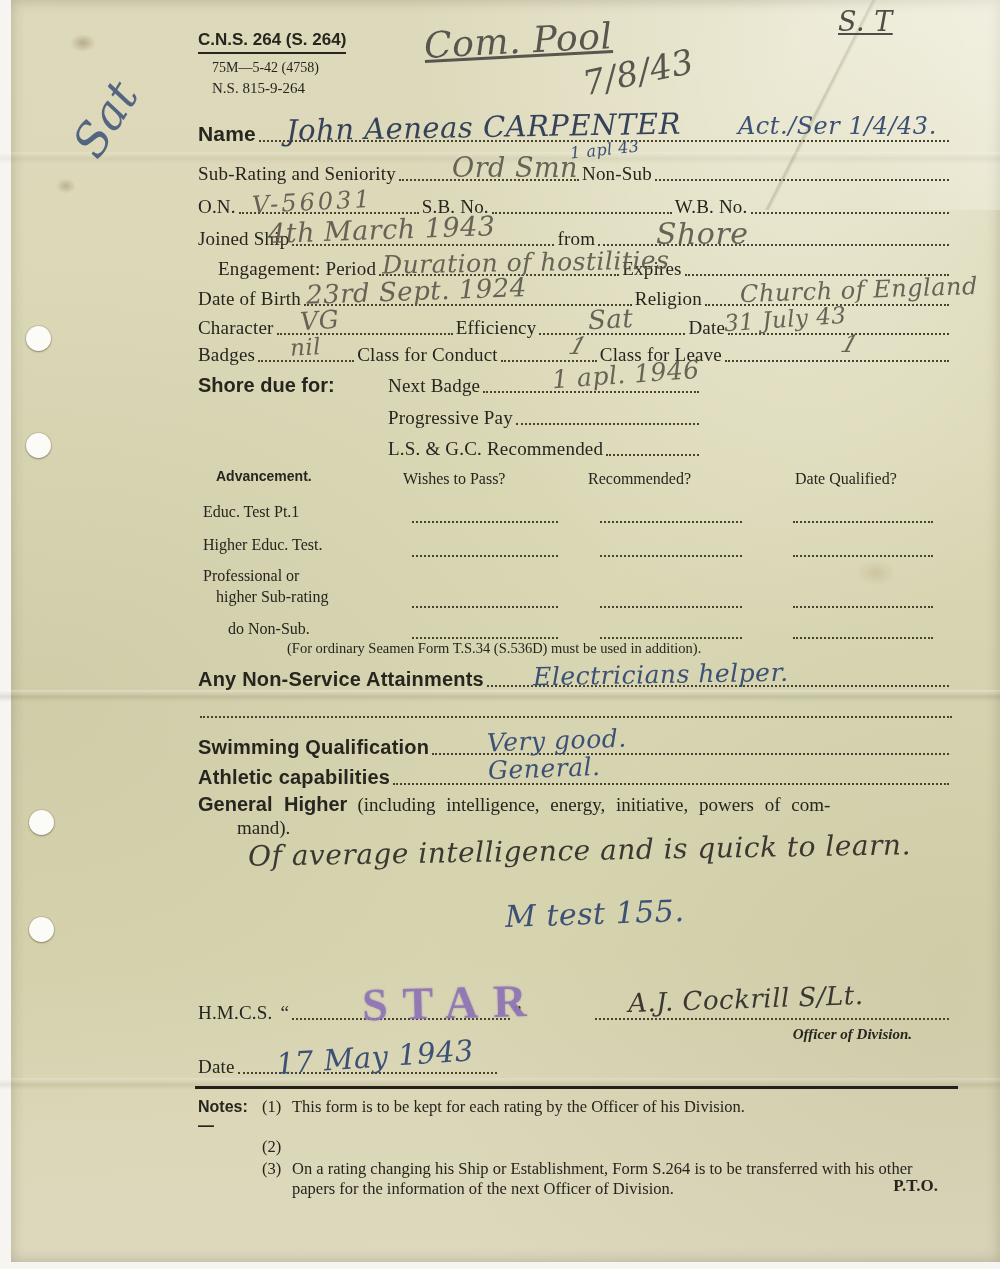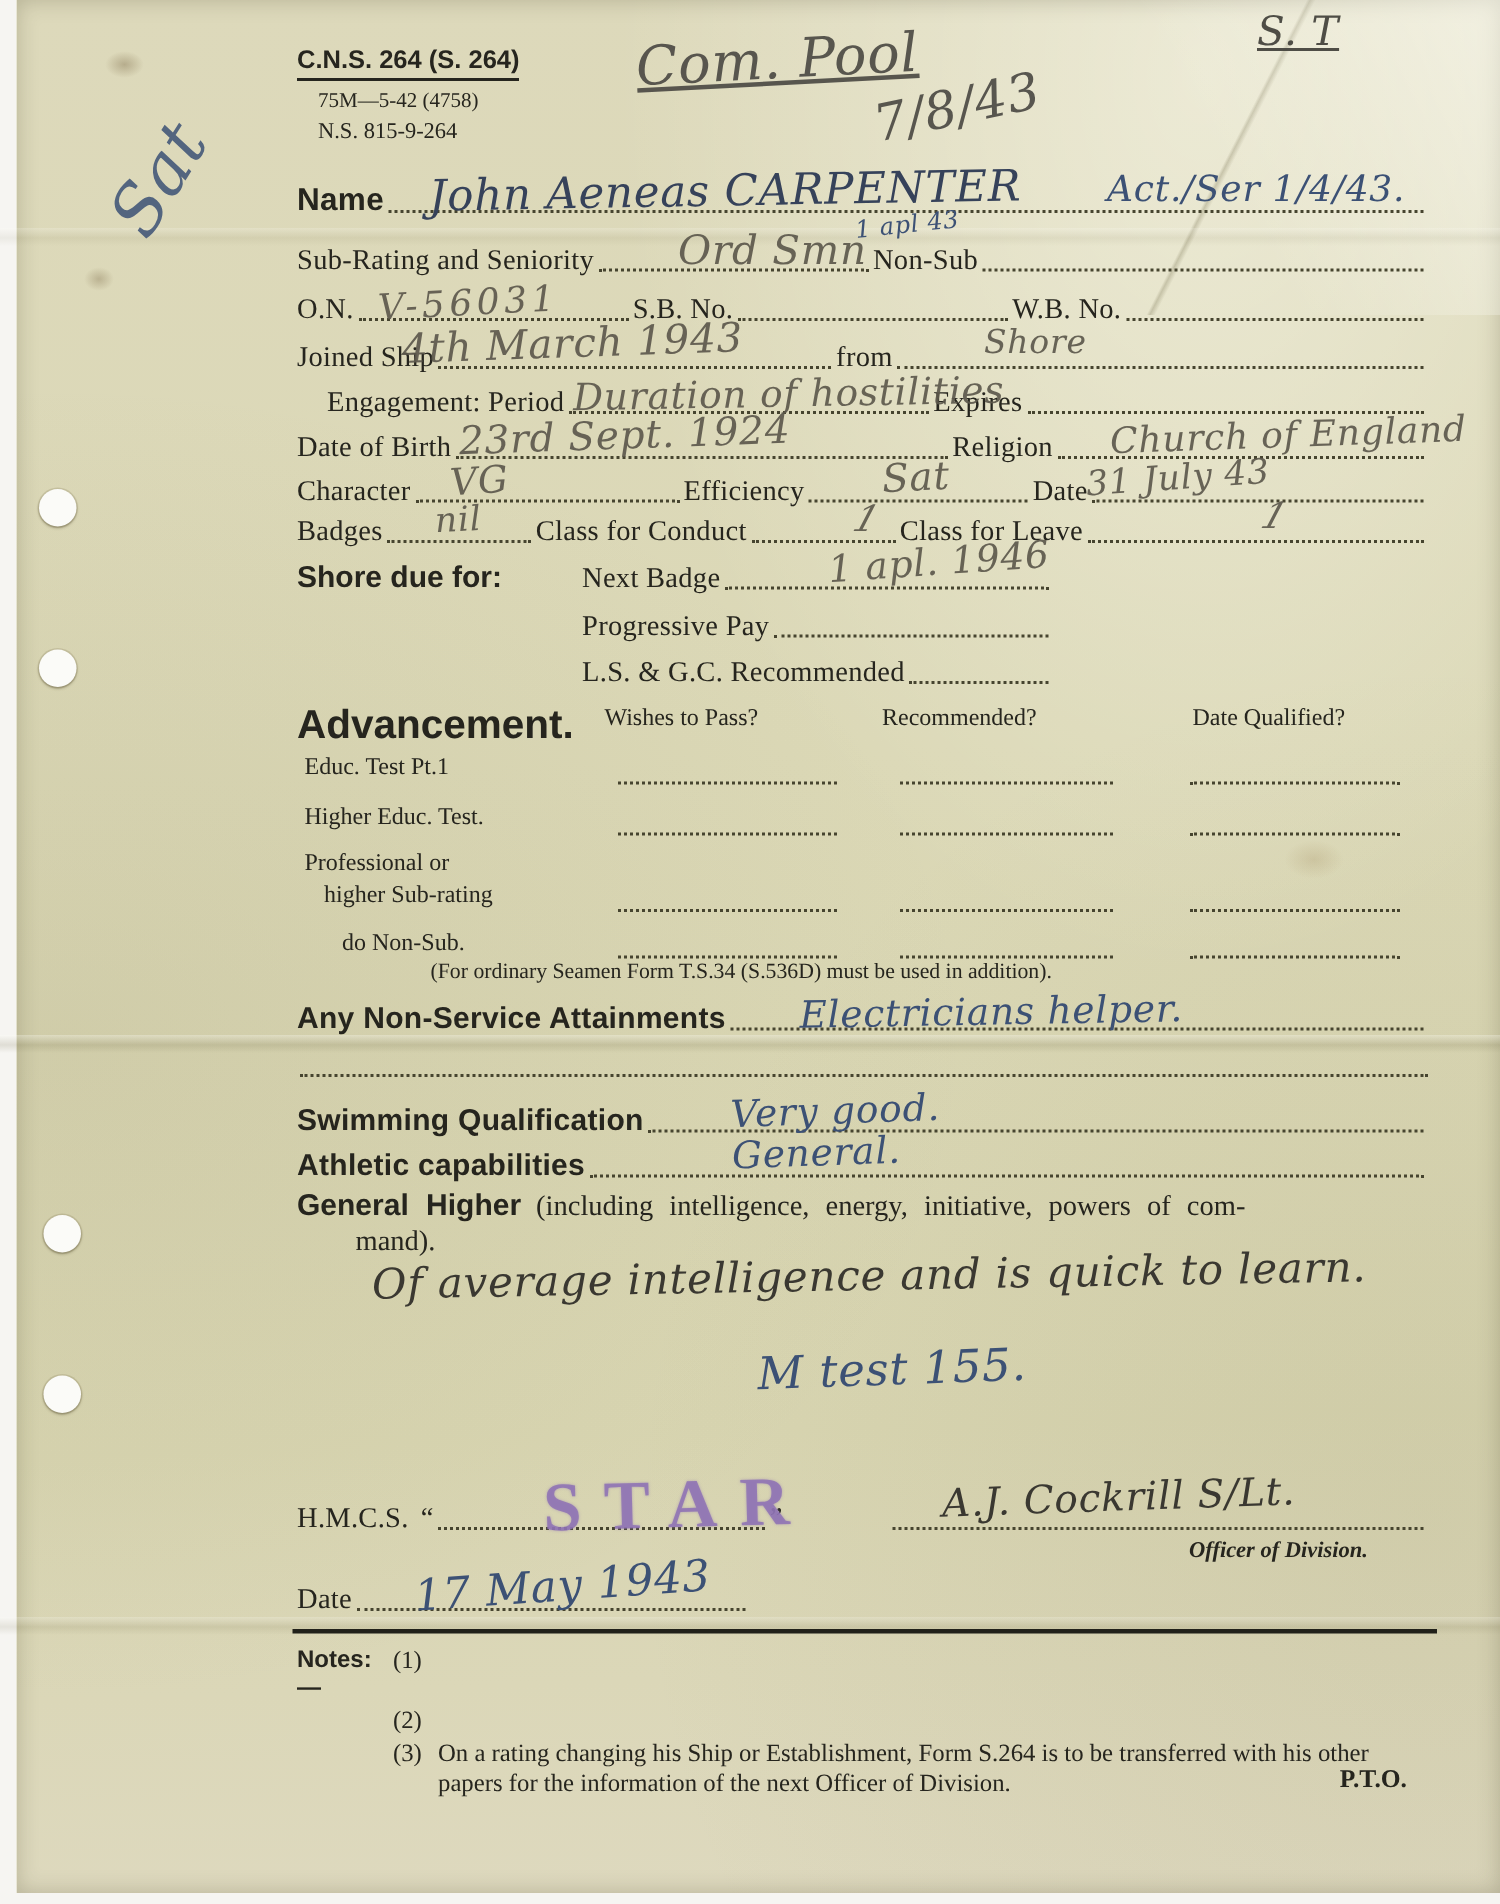--- a/index.html
+++ b/index.html
@@ -111,21 +111,21 @@
 </div>
 <div class="hw pencil" style="left:252px;top:188px;font-size:24px;transform:rotate(-3deg);letter-spacing:3px;">V-56031</div>
 
 <div class="frow" style="top:228px;left:198px;right:48px;">
   <span class="lbl">Joined Ship</span>
   <span class="dots" style="width:262px;"></span>
   <span class="lbl">from</span>
   <span class="dots df"></span>
 </div>
 <div class="hw pencil" style="left:268px;top:214px;font-size:27px;transform:rotate(-2deg);">4th March 1943</div>
-<div class="hw pencil" style="left:656px;top:216px;font-size:22px;text-align:right;">Shore</div>
+<div class="hw pencil" style="left:656px;top:216px;font-size:30px;text-align:right;">Shore</div>
 
 <div class="frow" style="top:258px;left:198px;right:48px;margin-left:20px;">
   <span class="lbl">Engagement: Period</span>
   <span class="dots" style="width:240px;"></span>
   <span class="lbl">Expires</span>
   <span class="dots df"></span>
 </div>
 <div class="hw pencil" style="left:382px;top:248px;font-size:25px;transform:rotate(-1deg);">Duration of hostilities</div>
 
 <div class="frow" style="top:288px;left:198px;right:48px;">
@@ -169,21 +169,21 @@
 <div class="hw pencil" style="left:552px;top:360px;font-size:25px;transform:rotate(-4deg);">1 apl. 1946</div>
 <div class="frow" style="top:407px;left:388px;right:298px;">
   <span class="lbl">Progressive Pay</span>
   <span class="dots df"></span>
 </div>
 <div class="frow" style="top:438px;left:388px;right:298px;">
   <span class="lbl">L.S. &amp; G.C. Recommended</span>
   <span class="dots df"></span>
 </div>
 
-<div class="abs bs" style="left:198px;top:468px;font-size:27px;">Advancement.</div>
+<div class="abs bs" style="left:216px;top:468px;font-size:14px;">Advancement.</div>
 <div class="abs" style="left:403px;top:470px;">Wishes to Pass?</div>
 <div class="abs" style="left:588px;top:470px;">Recommended?</div>
 <div class="abs" style="left:795px;top:470px;">Date Qualified?</div>
 
 <div class="abs" style="left:203px;top:503px;">Educ. Test Pt.1</div>
 <div class="abs" style="left:203px;top:536px;">Higher Educ. Test.</div>
 <div class="abs" style="left:203px;top:567px;">Professional or</div>
 <div class="abs" style="left:216px;top:588px;">higher Sub-rating</div>
 <div class="abs" style="left:228px;top:620px;">do Non-Sub.</div>
 
@@ -247,20 +247,21 @@
   <span class="dots df"></span>
 </div>
 <div class="hw ink-blue" style="left:276px;top:1040px;font-size:29px;transform:rotate(-4deg);">17 May 1943</div>
 
 <div class="rule" style="left:195px;top:1086px;right:42px;height:3px;"></div>
 
 <div class="notes" style="top:1097px;">
   <div class="nrow">
     <span class="bs" style="width:64px;flex:none;font-size:16px;">Notes:—</span>
     <span class="nnum">(1)</span>
+    <span class="ntext">This form is to be kept for each rating by the Officer of his Division.</span>
   </div>
   <div class="nrow">
     <span style="width:64px;flex:none;"></span>
     <span class="nnum">(2)</span>
   </div>
   <div class="nrow">
     <span style="width:64px;flex:none;"></span>
     <span class="nnum">(3)</span>
     <span class="ntext" style="max-width:660px;">On a rating changing his Ship or Establishment, Form S.264 is to be transferred with his other papers for the information of the next Officer of Division.</span>
   </div>

